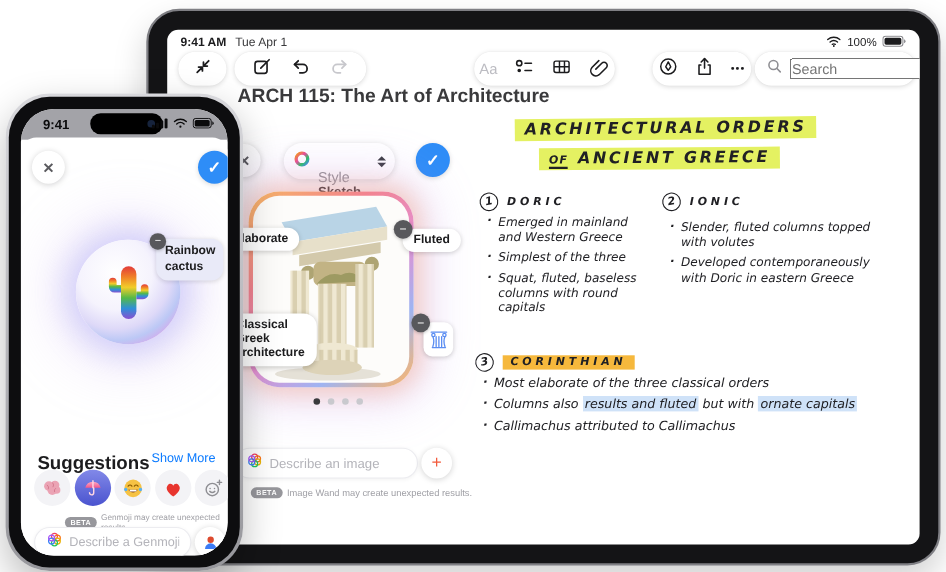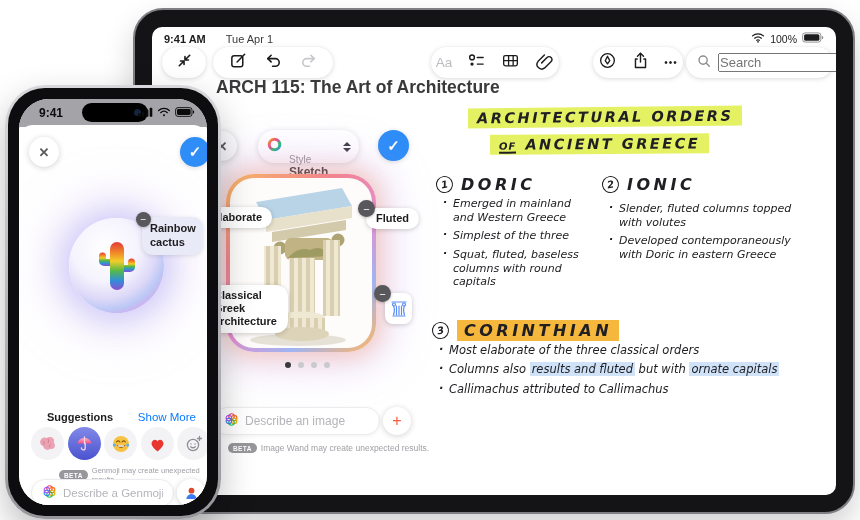--- a/index.html
+++ b/index.html
@@ -6,21 +6,21 @@
   html,body { background:#fff; }
   body { font-family:"Liberation Sans", sans-serif; }
   .canvas { position:relative; width:860px; height:520px; background:#fff; overflow:hidden; }
 
   
   .ipad { position:absolute; left:133px; top:8px; width:722px; height:506px;
           background:#141416; border:2px solid #7f7f84; border-radius:30px;
           box-shadow:0 14px 30px rgba(0,0,0,.18); }
   .ipad-screen { position:absolute; left:17px; top:17px; right:17px; bottom:17px;
                  background:#fff; border-radius:10px; overflow:hidden; }
-  .ipad-status { position:absolute; left:12px; top:6px; display:flex; gap:20px; align-items:center;
+  .ipad-status { position:absolute; left:12px; top:6px; display:flex; gap:8px; align-items:center;
                  font-size:11px; color:#1c1c1e; font-weight:bold;justify-content:flex-end; }
   .ipad-status .date { font-weight:normal; color:#3a3a3c; }
   .ipad-status-right { position:absolute; right:12px; top:5px; display:flex; gap:5px; align-items:center;
                  font-size:10.5px; color:#1c1c1e; }
   .pill { position:absolute; background:#fff; border-radius:17px;
           box-shadow:0 1px 5px rgba(0,0,0,.14), 0 0 1px rgba(0,0,0,.08);
           display:flex; align-items:center; justify-content:center; }
   .pill svg { flex:0 0 auto; }
   .note-title { position:absolute; left:64px; top:50px; font-size:17.5px; font-weight:bold; color:#3a3a3c; }
 
@@ -33,37 +33,37 @@
   .nh1 { position:absolute; left:36px; top:4px; font-size:14.5px; font-weight:bold;
          letter-spacing:2.5px; transform:rotate(-.6deg); white-space:nowrap; }
   .nh2 { position:absolute; left:58px; top:31px; font-size:14.5px; font-weight:bold;
          letter-spacing:2.5px; transform:rotate(-.4deg); white-space:nowrap; }
   .nh2 .of { font-size:10px; letter-spacing:1px; border-bottom:2px solid #202024; margin-right:9px; }
   .sec { position:absolute; }
   .sec-head { display:flex; align-items:center; gap:8px; margin-bottom:3px; }
   .num { display:inline-flex; width:17px; height:17px; border:1.6px solid #202024; border-radius:50%;
          align-items:center; justify-content:center; font-size:10px; font-weight:bold;
          transform:rotate(-10deg); flex:0 0 auto; }
-  .sec-name { font-size:16px; font-weight:bold; letter-spacing:3.5px; white-space:nowrap; }
+  .sec-name { font-size:10px; font-weight:bold; letter-spacing:3.5px; white-space:nowrap; }
   .bullets { margin-left:7px; }
   .bullet { position:relative; padding-left:10px; margin-bottom:5px; font-size:11px; line-height:1.24; }
   .bullet::before { content:"·"; position:absolute; left:0; top:-1px; font-weight:bold; }
 
   
   .cbtn { position:absolute; width:30px; height:30px; border-radius:50%; background:#fff;
           box-shadow:0 1px 6px rgba(0,0,0,.18); display:flex; align-items:center; justify-content:center;
           font-size:13px; color:#5a5a5e; font-weight:bold; }
   .bluebtn { position:absolute; width:31px; height:31px; border-radius:50%; background:#2e8df7;
           display:flex; align-items:center; justify-content:center; color:#fff; font-size:15px; font-weight:bold;
           box-shadow:0 1px 5px rgba(0,0,0,.15); }
   .style-pill { position:absolute; left:106px; top:103px; width:101px; height:33px; border-radius:17px;
           background:#fff; box-shadow:0 1px 6px rgba(0,0,0,.15); display:flex; align-items:center;
           padding:0 8px; gap:6px; }
   .style-col { display:flex; flex-direction:column; line-height:1.05; flex:1; }
-  .style-cap { font-size:10px; color:#8e8e93;margin-top:41px; }
+  .style-cap { font-size:13px; color:#8e8e93;margin-top:41px; }
   .style-val { font-size:12px; font-weight:bold; color:#1c1c1e; }
   .chev { display:flex; flex-direction:column; gap:2px; align-items:center; }
   .chev i { width:0; height:0; border-left:4px solid transparent; border-right:4px solid transparent; }
   .chev .up { border-bottom:4.5px solid #3c3c43; }
   .chev .dn { border-top:4.5px solid #3c3c43; }
   .glow-ring { position:absolute; left:74px; top:147px; width:150px; height:178px; padding:4px;
           border-radius:28px;
           background:linear-gradient(140deg,#f6b06a 4%,#f2838f 30%,#e48fd0 55%,#9fb4f2 76%,#f0b57c 96%);
           box-shadow:0 0 22px 6px rgba(244,154,110,.40), 0 0 44px 16px rgba(190,150,245,.28); }
   .wand-card { width:100%; height:100%; border-radius:24px; background:#fdfcfa; overflow:hidden;
@@ -100,21 +100,21 @@
   .ph-status-right { position:absolute; right:12px; top:8px; display:flex; gap:4px; align-items:center; }
   .sheet { position:absolute; left:0; right:0; top:26px; bottom:0; background:#fff;
         border-radius:14px 14px 0 0; }
   .bubble { position:absolute; left:50px; top:119px; width:95px; height:95px; border-radius:50%;
         background:radial-gradient(circle at 38% 32%, #ffffff 0%, #f5f3fd 38%, #ded9f8 58%, #bcc8f5 70%, #d2aaec 81%, #efe0fa 93%);
         box-shadow:0 0 26px 10px rgba(168,168,245,.42), 0 0 52px 22px rgba(205,170,240,.25);
         display:flex; align-items:center; justify-content:center; }
   .gen-tag { position:absolute; left:123px; top:118px; width:61px; background:#e9eaf8; border-radius:11px;
         font-size:11px; font-weight:bold; color:#1c1c1e; padding:5px 8px; line-height:1.25;
         box-shadow:0 1px 4px rgba(0,0,0,.12); }
-  .sug-label { position:absolute; left:28px; top:312px; font-size:11px; font-weight:bold; color:#1c1c1e; }
+  .sug-label { position:absolute; left:15px; top:312px; font-size:17px; font-weight:bold; color:#1c1c1e; }
   .show-more { position:absolute; right:11px; top:312px; font-size:11.5px; color:#0a7aff; }
   .emoji-row { position:absolute; left:12px; top:328px; display:flex; gap:3.5px; }
   .emoji-c { width:33px; height:33px; border-radius:50%; background:#f3f3f6; display:flex;
         align-items:center; justify-content:center; }
   .emoji-c.genstyle { background:linear-gradient(#8289e8,#4a53cf); }
 </style>
 </head>
 <body>
 
 <div class="canvas">

